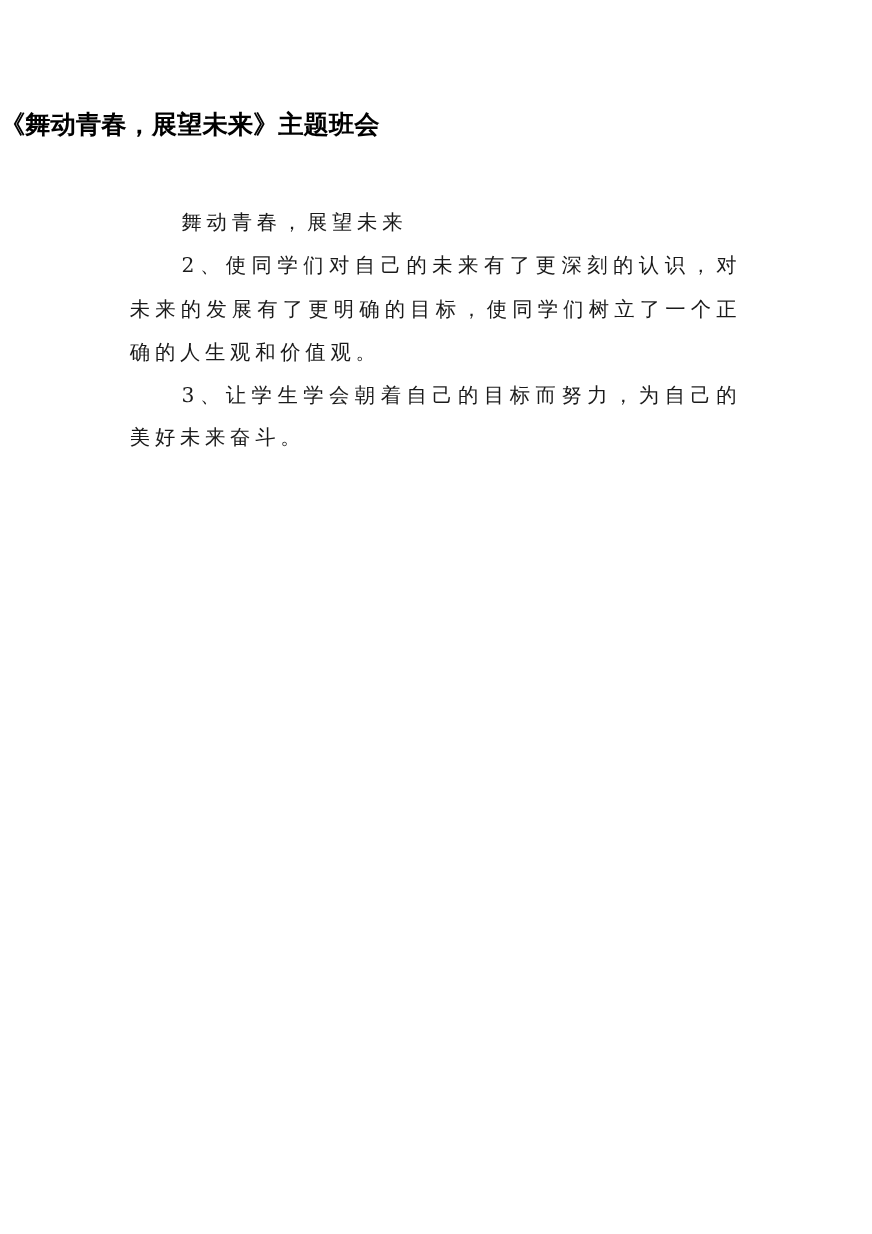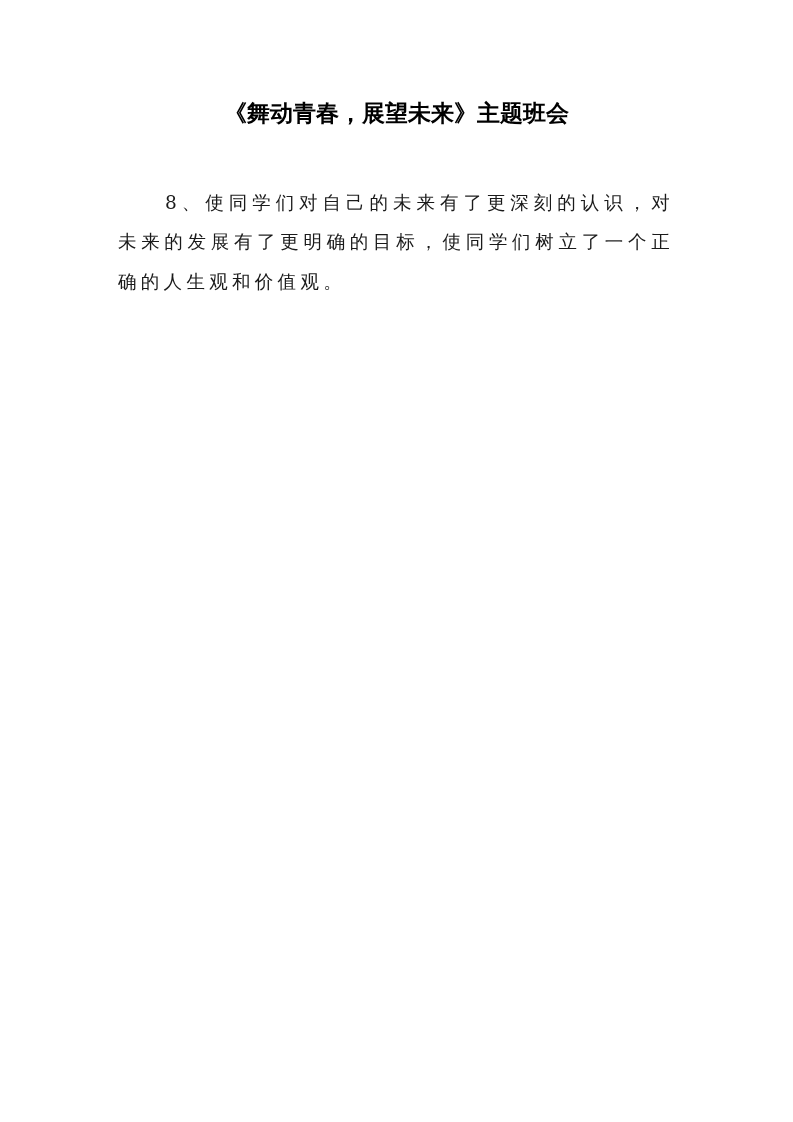--- a/index.html
+++ b/index.html
@@ -1,26 +1,28 @@
 <!DOCTYPE html>
 <html><head>
   <meta charset="utf-8">
   <style>
     html, body { margin: 0; padding: 0; background: #ffffff; }
     body { width: 793px; height: 1122px; position: relative; overflow: hidden;
            font-family: "DejaVu Serif", "Liberation Serif", serif; color: #1a1a1a; }
-    .title { position: absolute; top: 98px; left: 0; width: 793px; text-align: center;
+    .title { position: absolute; top: 98px; left: 0; width: 793px; 
              font-family: "DejaVu Sans", "Liberation Sans", sans-serif; font-weight: bold;
              font-size: 23px; letter-spacing: 0px; color: #000; }
     .body { position: absolute; top: 183px; left: 118px; width: 556px; }
     .p { font-size: 18.5px; line-height: 39.3px; margin: 0; letter-spacing: 4.3px;
          text-align: justify; text-align-last: left; word-break: break-all; }
     .indent { text-indent: 47px; }
     .heading { letter-spacing: 4.3px; }
   </style>
 </head>
 <body>
 
 <div class="title">《舞动青春，展望未来》主题班会</div>
 
 <div class="body">
-  <p class="p indent">8、使同学们对自己的未来有了更深刻的认识，对未来的发展有了更明确的目标，使同学们树立了一个正确的人生观和价值观。</p>
+  <p class="p indent">舞动青春，展望未来</p>
+  <p class="p indent">2、使同学们对自己的未来有了更深刻的认识，对未来的发展有了更明确的目标，使同学们树立了一个正确的人生观和价值观。</p>
+  <p class="p indent">3、让学生学会朝着自己的目标而努力，为自己的美好未来奋斗。</p>
 </div>
 
 </body></html>

